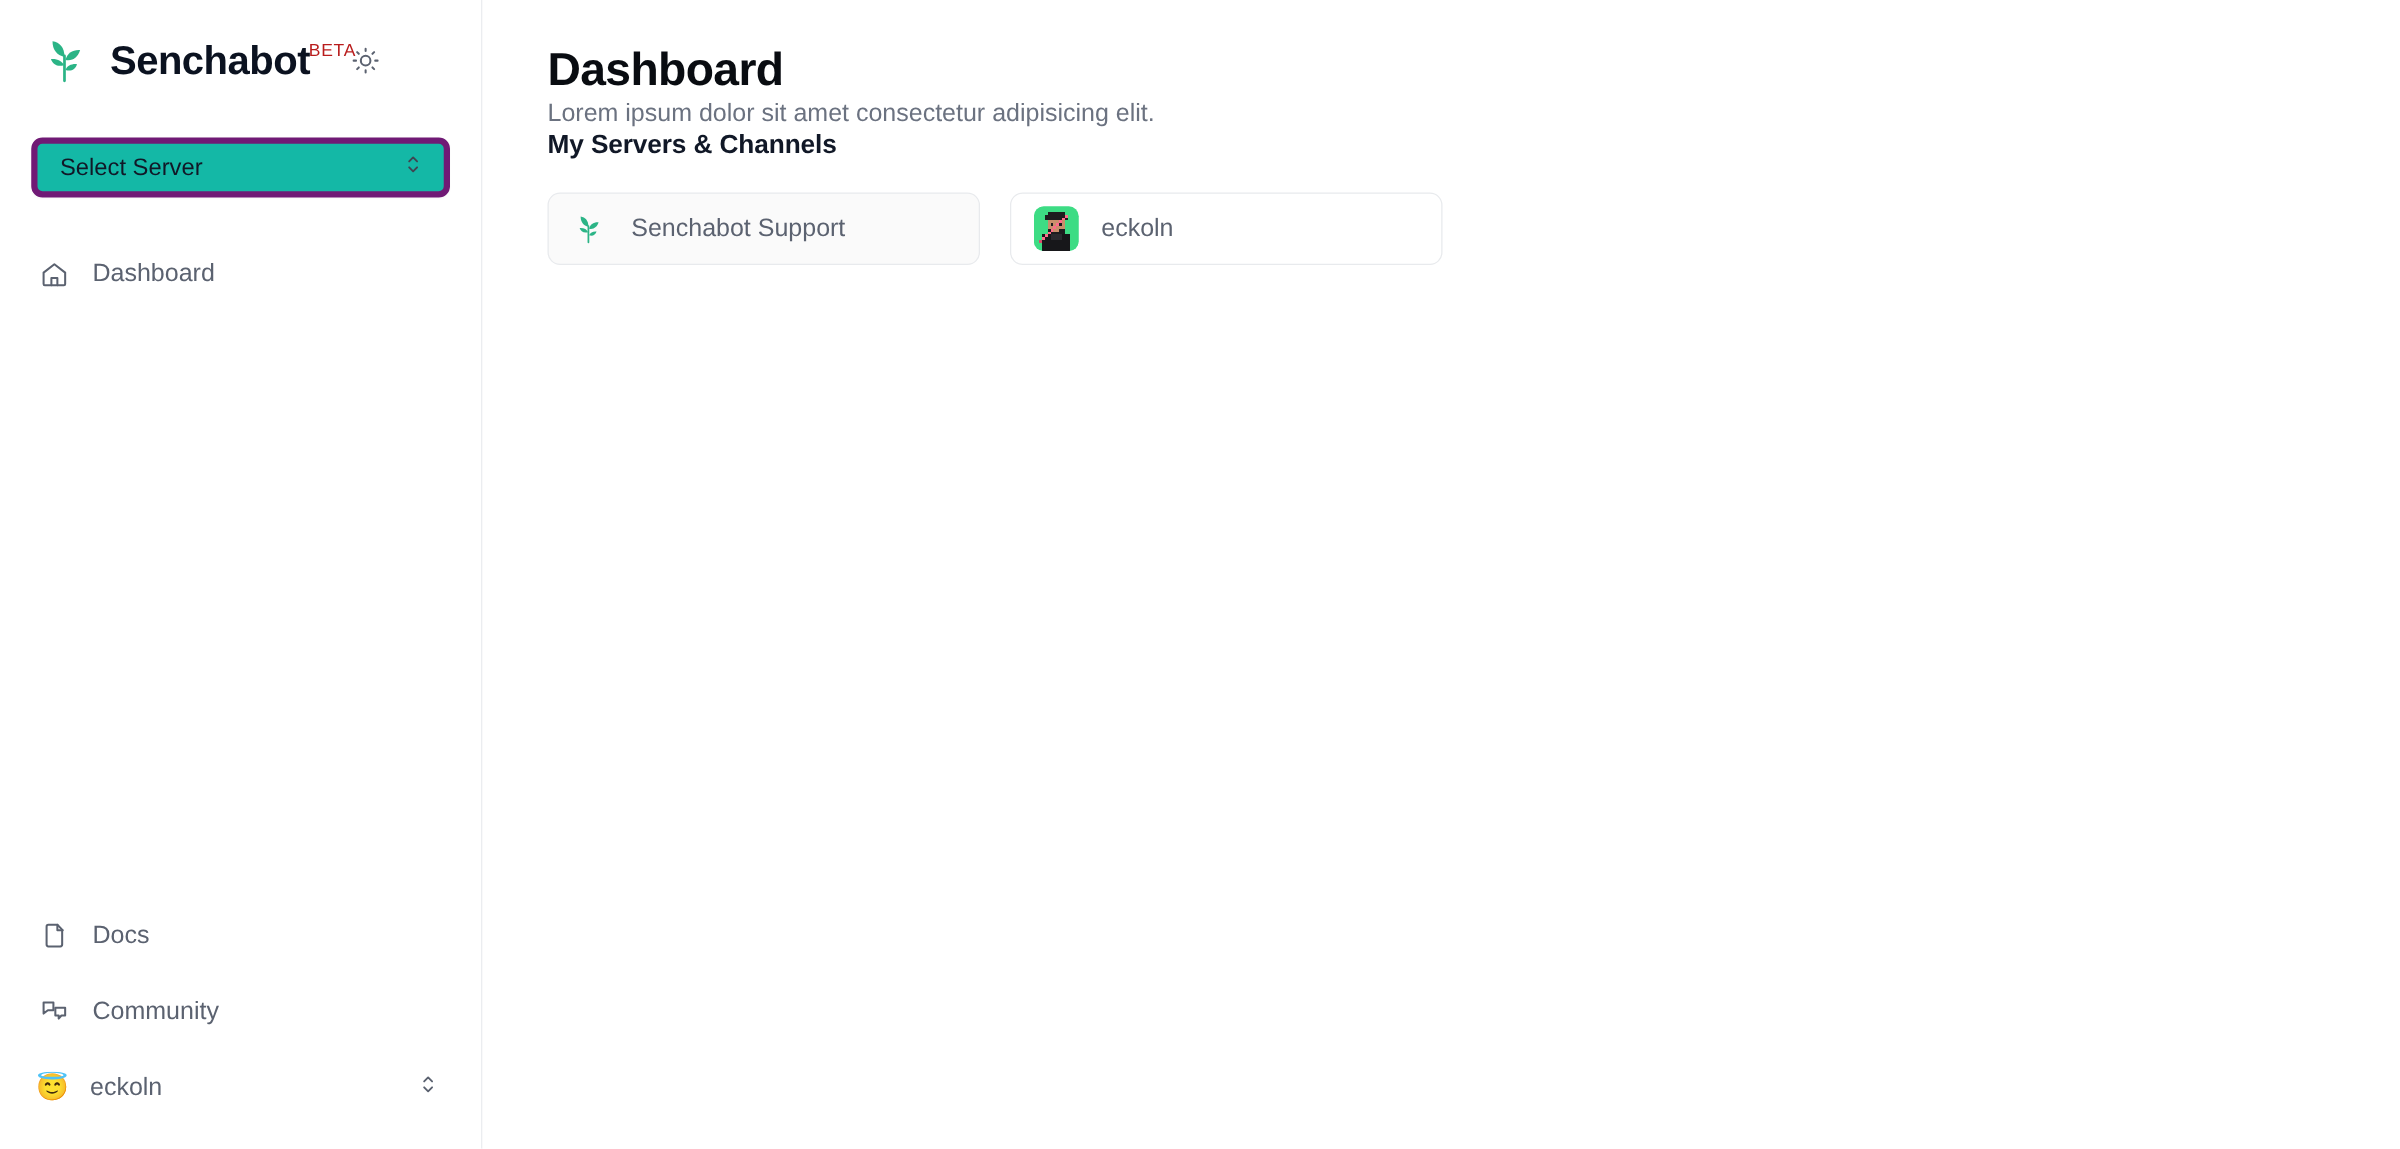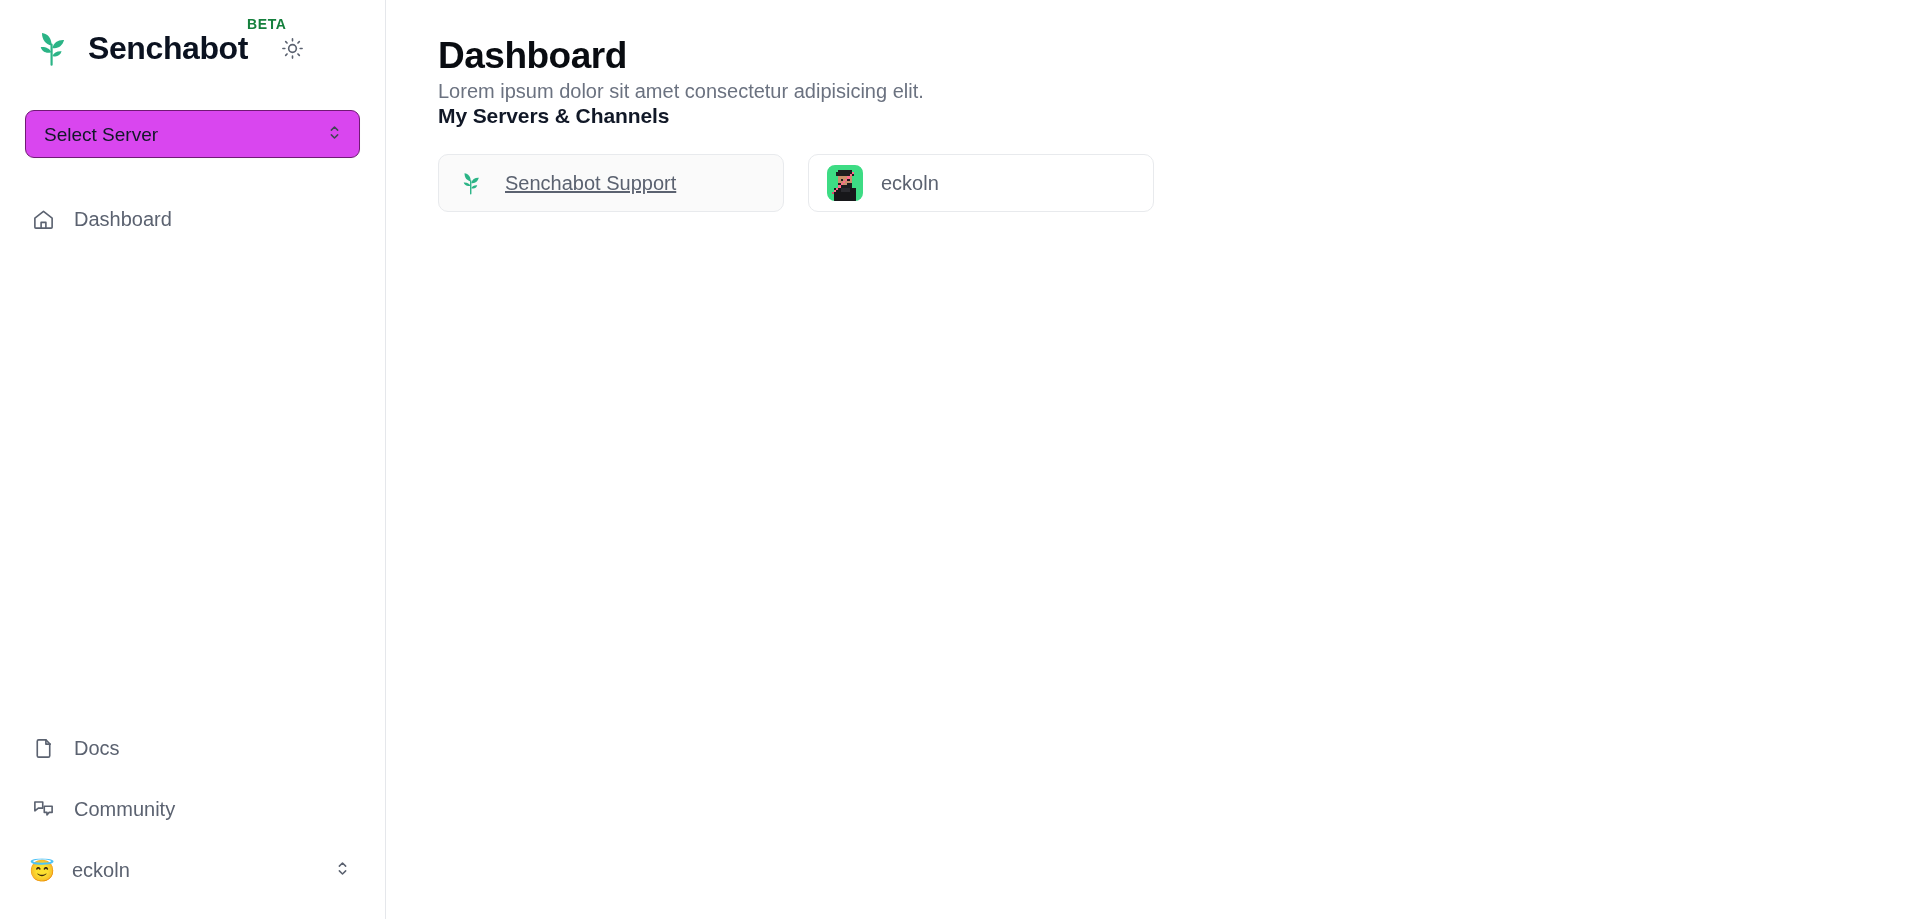--- a/index.html
+++ b/index.html
@@ -58,47 +58,47 @@
     font-weight: 700;
     letter-spacing: -0.4px;
     color: #0b1220;
     margin-left: 14px;
     line-height: 1;
   }
 
   .beta-tag {
     position: absolute;
     left: 222px;
-    top: 16px;
+    top: 32px;
     font-size: 14px;
     letter-spacing: 0.6px;
-    color: #15803d;
-    font-weight: 700;
+    color: #b91c1c;
+    font-weight: 400;
   }
 
   .theme-toggle {
     margin-left: 28px;
     width: 34px;
     height: 34px;
     display: flex;
     align-items: center;
     justify-content: center;
     cursor: pointer;
     border-radius: 6px;
   }
 
   .server-select {
     margin-top: 14px;
     height: 48px;
-    border: 1px solid #701a75;
+    border: 5px solid #701a75;
     border-radius: 9px;
     display: flex;
     align-items: center;
     padding: 0 15px 0 18px;
-    background: #d946ef;
+    background: #14b8a6;
     cursor: pointer;
     box-shadow: 0 1px 2px rgba(16,24,40,0.03);
   }
 
   .server-select-label {
     font-size: 19px;
     color: #111827;
     flex: 1;
     line-height: 1;
   }
@@ -231,21 +231,21 @@
 
   .card-avatar.logo-avatar { width: 28px; flex: 0 0 28px; }
 
   .card-label {
     margin-left: 18px;
     font-size: 20px;
     color: #5b6270;
     line-height: 1;
   }
 
-  .card-label.shift { margin-left: 20px; text-decoration: underline; }
+  .card-label.shift { margin-left: 20px; }
 
   .pixel-avatar {
     width: 36px;
     height: 36px;
     border-radius: 8px;
     display: block;
   }
 </style>
 </head>
 <body>

